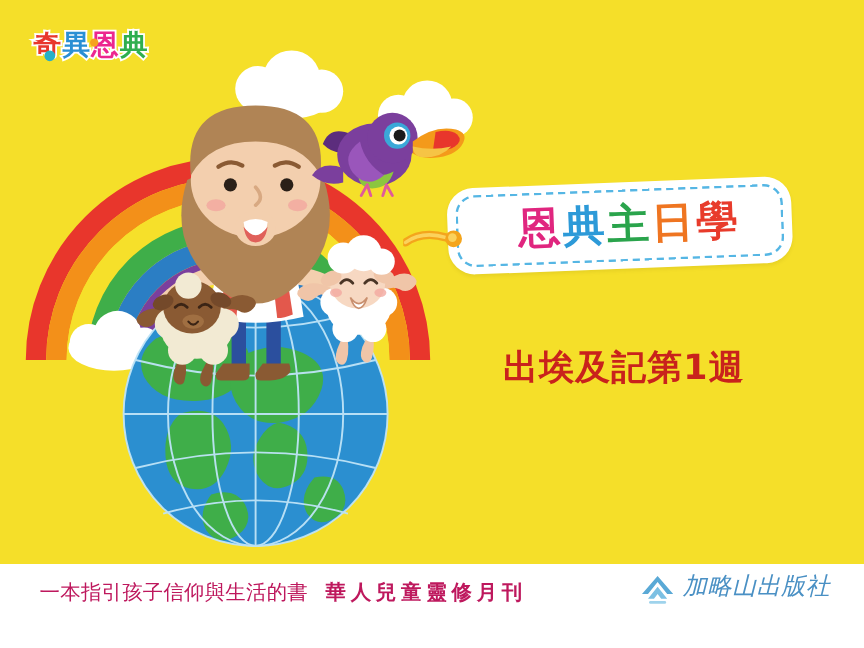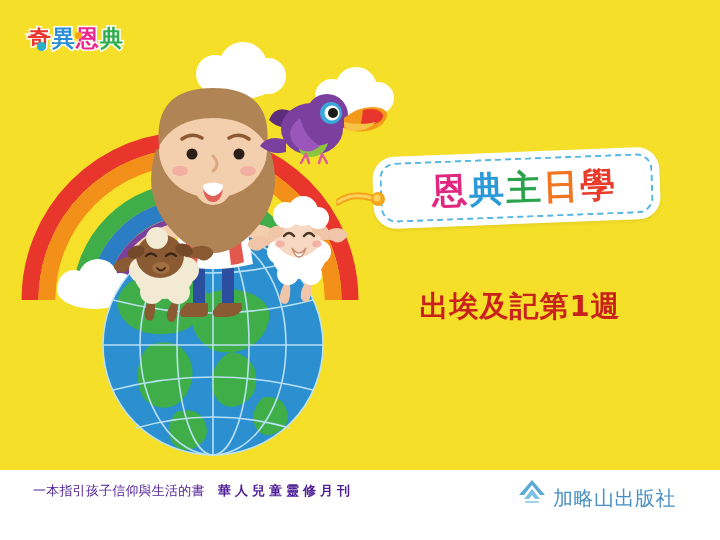--- a/index.html
+++ b/index.html
@@ -66,26 +66,26 @@
     z-index:30;white-space:nowrap;
   }
 
   
   #footer{
     position:absolute;left:0;top:470px;width:720px;height:70px;
     background:#ffffff;z-index:50;
   }
   #footer-tagline{
     position:absolute;left:33px;top:12px;
-    font-size:13px;color:#4c1d95;white-space:nowrap;
+    font-size:17px;color:#be185d;white-space:nowrap;
     letter-spacing:.2px;
   }
   #footer-tagline .sub{letter-spacing:4px;font-weight:bold;margin-left:9px;}
   #publisher{
-    position:absolute;left:517px;top:6px;display:flex;align-items:flex-end;gap:6px;
+    position:absolute;left:533px;top:6px;display:flex;align-items:flex-start;gap:6px;font-style:italic;
   }
   #publisher-name{
     font-size:20px;color:#4a90c4;letter-spacing:.5px;line-height:24px;
   }
 </style>
 </head>
 <body>
 
 <div id="page">
 

